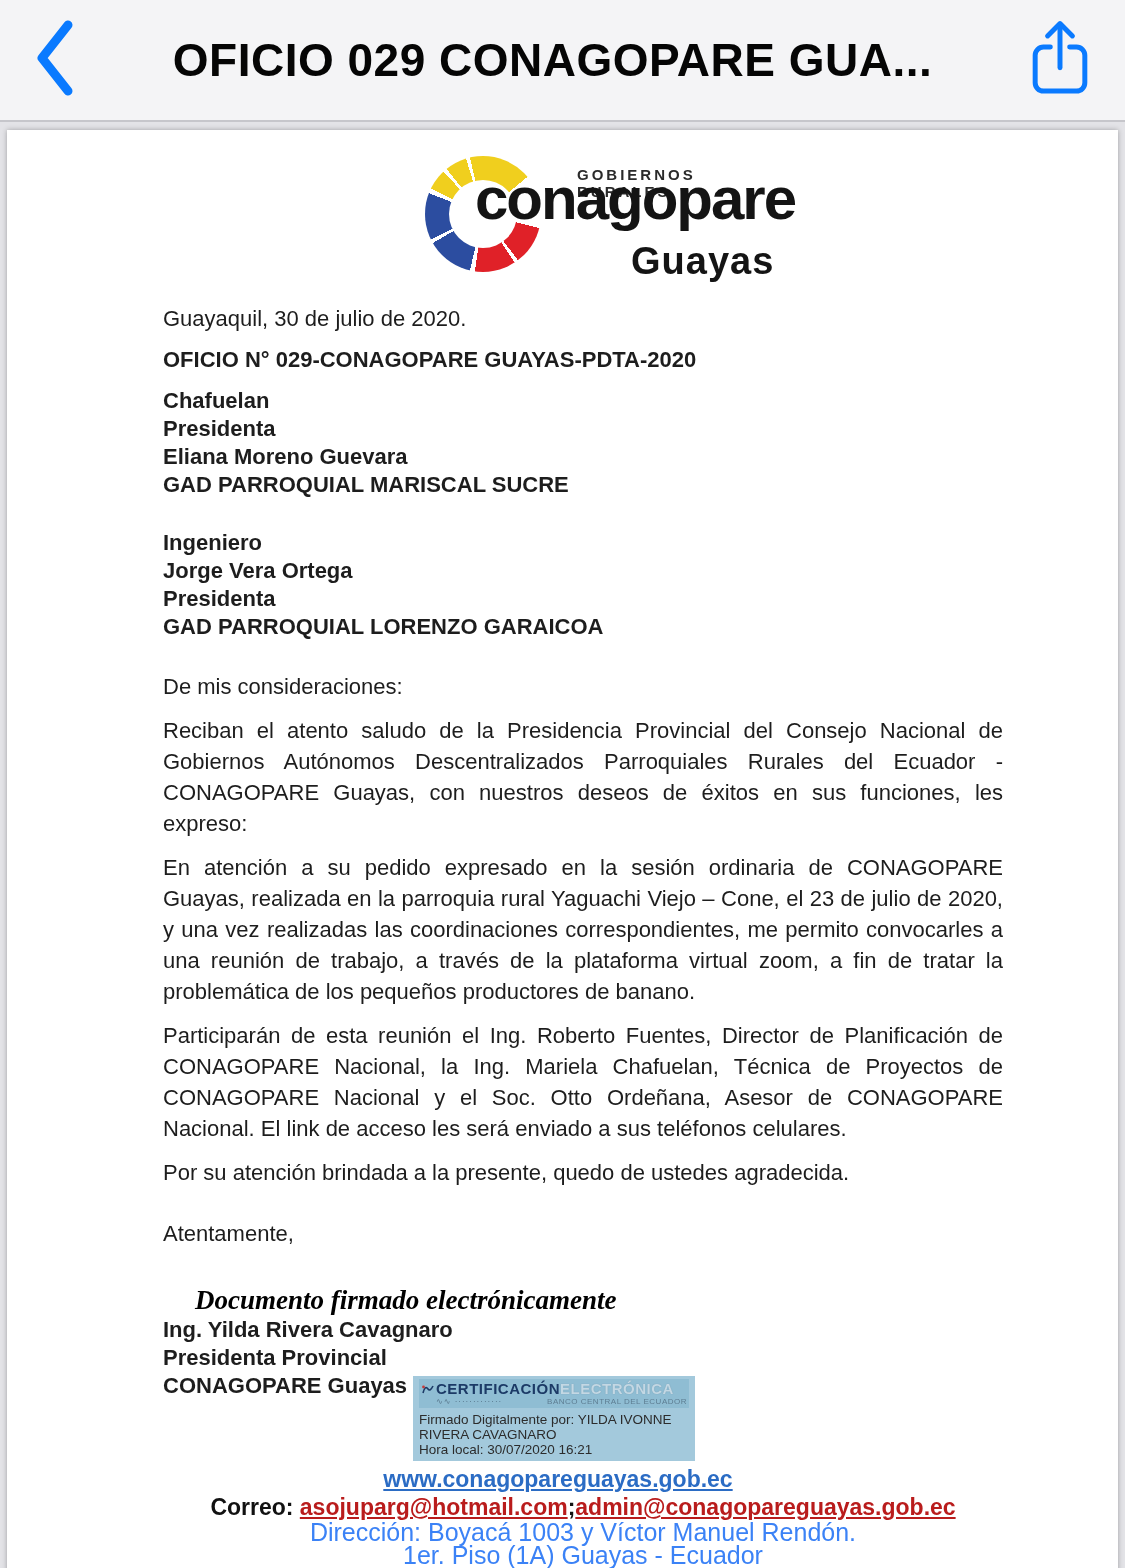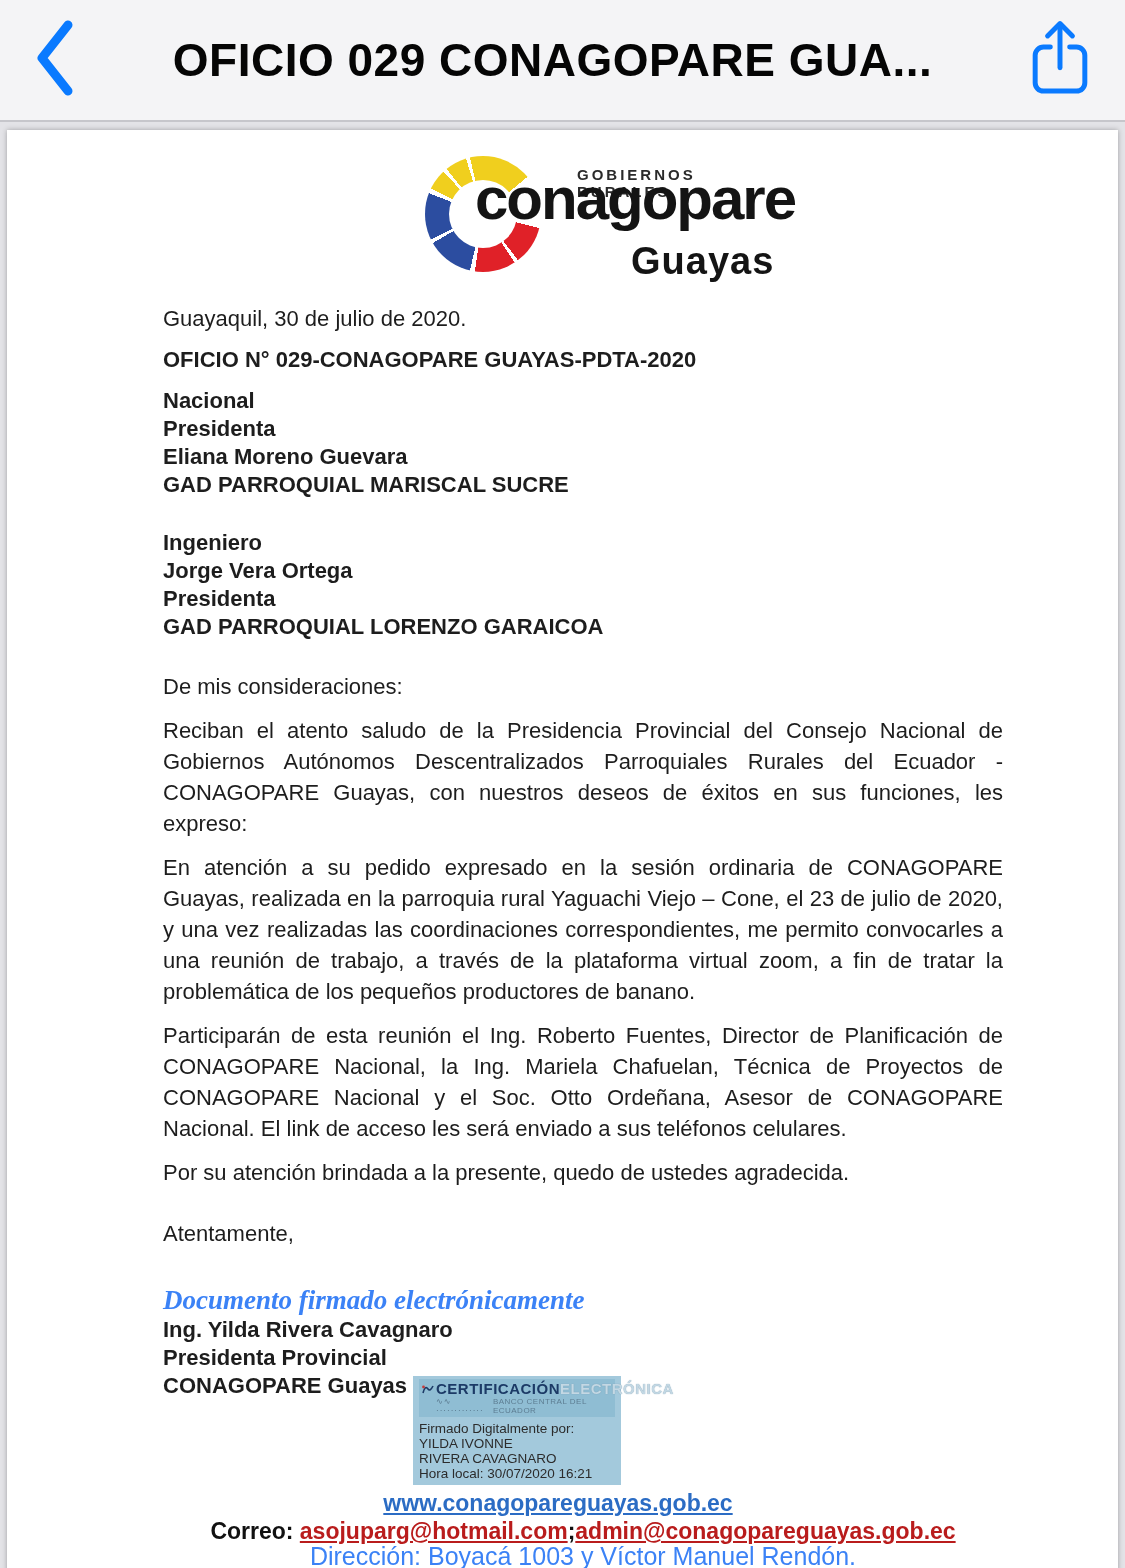--- a/index.html
+++ b/index.html
@@ -46,25 +46,25 @@
   
   .line { font-size:22px; line-height:31px; }
   .date-line { margin-top:16px; }
   .ref-line { margin-top:10px; font-weight:700; }
   .rec-block { margin-top:12px; font-weight:700; line-height:28px; font-size:22px; }
   .rec-block + .rec-block { margin-top:30px; }
   .salutation { margin-top:30px; }
   .para { margin-top:13px; font-size:22px; line-height:31px; text-align:justify; }
   .closing { margin-top:30px; }
   .esign { margin-top:36px; font-family:"Liberation Serif", serif;
-    font-style:italic; font-weight:700; font-size:27px; color:#3b82f6; }
+    font-style:italic; font-weight:700; font-size:27px; color:#000000;margin-left:32px; }
   .sig-line { font-size:22px; font-weight:700; line-height:28px; }
 
   
-  .stamp { position:relative; width:208px; margin-left:250px; margin-top:-24px;
+  .stamp { position:relative; width:282px; margin-left:250px; margin-top:-24px;
     background:#a3c9dc; padding:3px 6px 4px 6px; z-index:2; }
   .stamp-head { display:flex; align-items:baseline; background:#8fbdd3; padding:1px 2px 0 2px; }
   .stamp-swoosh { width:13px; height:13px; margin-right:2px; position:relative; top:2px; }
   .stamp-head-left { font-size:15px; font-weight:800; color:#1c3a66; letter-spacing:0.5px; }
   .stamp-head-right { font-size:15px; font-weight:800; color:#c3d8e4;
     text-shadow:0 0 1px #6f93a9; letter-spacing:0.5px; }
   .stamp-subrow { display:flex; justify-content:space-between; background:#8fbdd3; padding:0 2px 2px 17px; }
   .stamp-serial { font-size:8px; color:#55748a; letter-spacing:1px; }
   .stamp-bank { font-size:8px; color:#5d7d92; letter-spacing:0.5px; }
   .stamp-body { font-size:13.5px; line-height:15px; color:#2c2c2c; padding-top:4px; }
@@ -110,21 +110,21 @@
         </div>
         <div class="logo-top">GOBIERNOS RURALES</div>
         <div class="logo-brand">conagopare</div>
         <div class="logo-region">Guayas</div>
       </div>
 
       <div class="line date-line">Guayaquil, 30 de julio de 2020.</div>
       <div class="line ref-line">OFICIO N° 029-CONAGOPARE GUAYAS-PDTA-2020</div>
 
       <div class="rec-block">
-        <div>Nacional</div>
+        <div>Chafuelan</div>
         <div>Presidenta</div>
         <div>Eliana Moreno Guevara</div>
         <div>GAD PARROQUIAL MARISCAL SUCRE</div>
       </div>
 
       <div class="rec-block">
         <div>Ingeniero</div>
         <div>Jorge Vera Ortega</div>
         <div>Presidenta</div>
         <div>GAD PARROQUIAL LORENZO GARAICOA</div>

